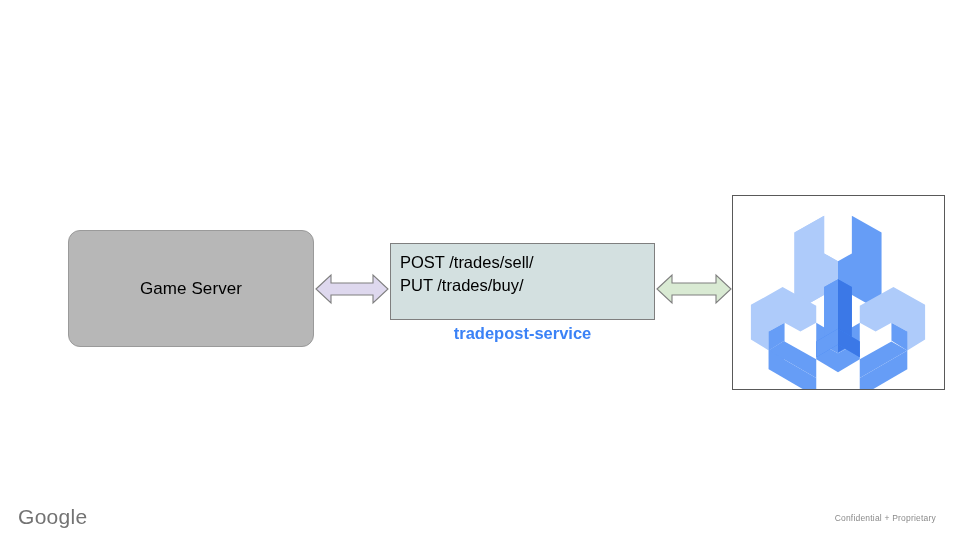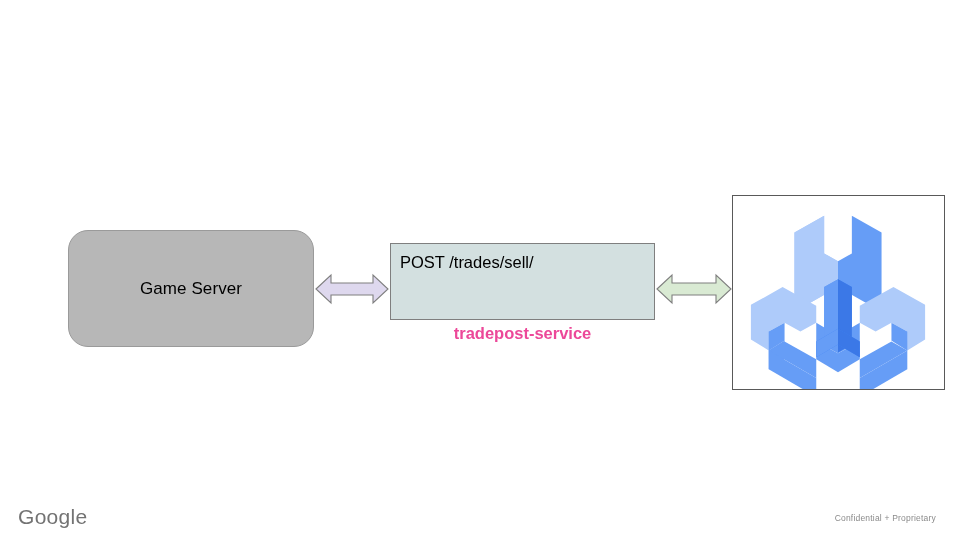--- a/index.html
+++ b/index.html
@@ -24,21 +24,21 @@
 
   
   .gameserver-box {
     position: absolute;
     left: 68px;
     top: 230px;
     width: 246px;
     height: 117px;
     background: #b7b7b7;
     border: 1px solid #9a9a9a;
-    border-radius: 20px;
+    border-radius: 12px;
     box-sizing: border-box;
     display: flex;
     align-items: center;
     justify-content: center;
   }
   .gameserver-label {
     font-size: 17px;
     color: #000000;
     letter-spacing: 0.1px;
   }
@@ -70,21 +70,21 @@
     white-space: pre;
   }
   .service-caption {
     position: absolute;
     left: 390px;
     top: 324px;
     width: 265px;
     text-align: center;
     font-size: 16.5px;
     font-weight: bold;
-    color: #ec4899;
+    color: #3b82f6;
   }
 
   
   .arrow-right-wrap {
     position: absolute;
     left: 655px;
     top: 266px;
     width: 78px;
     height: 46px;
   }
@@ -136,20 +136,21 @@
   </div>
 
   <div class="arrow-left-wrap">
     <svg viewBox="0 0 76 46" width="76" height="46">
       <polygon points="2,23 17,9 17,17 59,17 59,9 74,23 59,37 59,29 17,29 17,37" fill="#ded8ee" stroke="#7f7f7f" stroke-width="1.1" stroke-linejoin="miter"></polygon>
     </svg>
   </div>
 
   <div class="service-box">
     <div class="endpoint-line">POST /trades/sell/</div>
+    <div class="endpoint-line">PUT /trades/buy/</div>
   </div>
   <div class="service-caption">tradepost-service</div>
 
   <div class="arrow-right-wrap">
     <svg viewBox="0 0 78 46" width="78" height="46">
       <polygon points="2,23 17,9 17,17 61,17 61,9 76,23 61,37 61,29 17,29 17,37" fill="#d9ead3" stroke="#7f7f7f" stroke-width="1.1" stroke-linejoin="miter"></polygon>
     </svg>
   </div>
 
   <div class="logo-frame">

